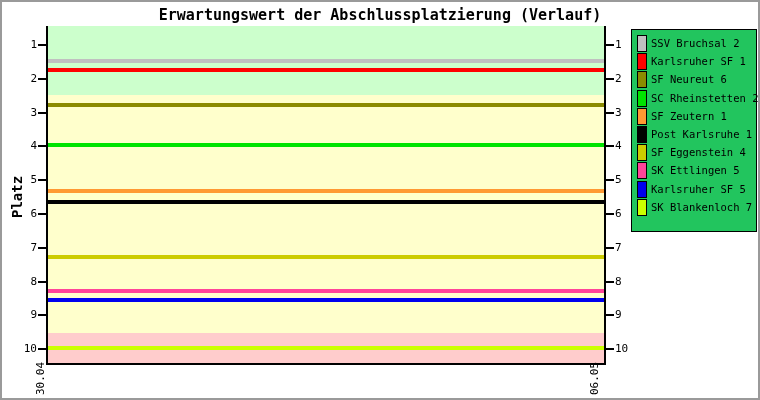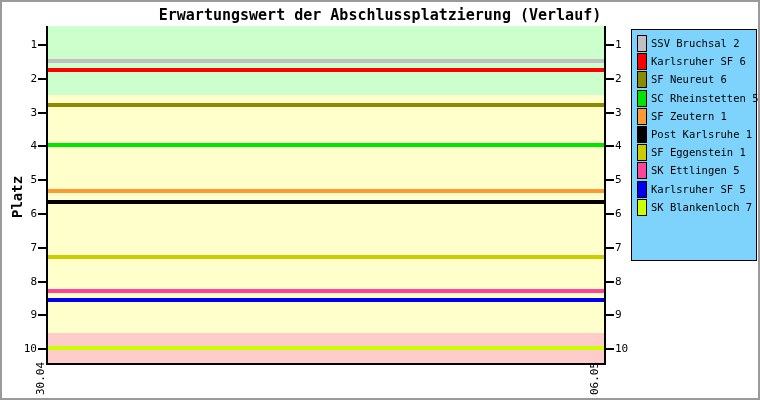--- a/index.html
+++ b/index.html
@@ -25,22 +25,22 @@
     border-left:2px solid #000;border-right:2px solid #000;border-bottom:2px solid #000;
     background:transparent;
   }
   .band{position:absolute;left:46px;width:556px;}
   .sline{position:absolute;left:46px;width:556px;height:4px;}
   .tickmark{position:absolute;width:8px;height:2px;background:#000;}
   .ticklabel{position:absolute;font-size:11px;line-height:14px;height:14px;white-space:pre;}
   .ticklabel.left{left:8px;width:27px;text-align:right;}
   .ticklabel.right{left:613px;width:30px;text-align:left;}
   .legend{
-    position:absolute;left:629px;top:27px;width:126px;height:232px;box-sizing:border-box;
-    border:1px solid #000;background:#7dd3fc;
+    position:absolute;left:629px;top:27px;width:126px;height:203px;box-sizing:border-box;
+    border:1px solid #000;background:#22c55e;
   }
   .legend-row{position:absolute;left:5px;height:17px;}
   .legend-swatch{
     position:absolute;left:0;top:0;width:10px;height:17px;box-sizing:border-box;
     border:1px solid #000;
   }
   .legend-label{
     position:absolute;left:14px;top:0;font-size:10.5px;line-height:17px;white-space:pre;
   }
 </style>
@@ -112,41 +112,41 @@
   <div class="xdate" style="left:33px;top:393px;">30.04</div>
   <div class="xdate" style="left:587px;top:393px;">06.05</div>
 
   <div class="legend" id="legend">
       <div class="legend-row" style="top: 5px;">
         <div class="legend-swatch" style="background: rgb(192, 192, 192);"></div>
         <div class="legend-label">SSV Bruchsal 2</div>
       </div>
       <div class="legend-row" style="top: 23.2px;">
         <div class="legend-swatch" style="background: rgb(255, 0, 0);"></div>
-        <div class="legend-label">Karlsruher SF 6</div>
+        <div class="legend-label">Karlsruher SF 1</div>
       </div>
       <div class="legend-row" style="top: 41.4px;">
         <div class="legend-swatch" style="background: rgb(139, 139, 0);"></div>
         <div class="legend-label">SF Neureut 6</div>
       </div>
       <div class="legend-row" style="top: 59.6px;">
         <div class="legend-swatch" style="background: rgb(0, 228, 0);"></div>
-        <div class="legend-label">SC Rheinstetten 5</div>
+        <div class="legend-label">SC Rheinstetten 2</div>
       </div>
       <div class="legend-row" style="top: 77.8px;">
         <div class="legend-swatch" style="background: rgb(255, 153, 51);"></div>
         <div class="legend-label">SF Zeutern 1</div>
       </div>
       <div class="legend-row" style="top: 96px;">
         <div class="legend-swatch" style="background: rgb(0, 0, 0);"></div>
         <div class="legend-label">Post Karlsruhe 1</div>
       </div>
       <div class="legend-row" style="top: 114.2px;">
         <div class="legend-swatch" style="background: rgb(204, 204, 0);"></div>
-        <div class="legend-label">SF Eggenstein 1</div>
+        <div class="legend-label">SF Eggenstein 4</div>
       </div>
       <div class="legend-row" style="top: 132.4px;">
         <div class="legend-swatch" style="background: rgb(255, 68, 153);"></div>
         <div class="legend-label">SK Ettlingen 5</div>
       </div>
       <div class="legend-row" style="top: 150.6px;">
         <div class="legend-swatch" style="background: rgb(0, 0, 238);"></div>
         <div class="legend-label">Karlsruher SF 5</div>
       </div>
       <div class="legend-row" style="top: 168.8px;">

